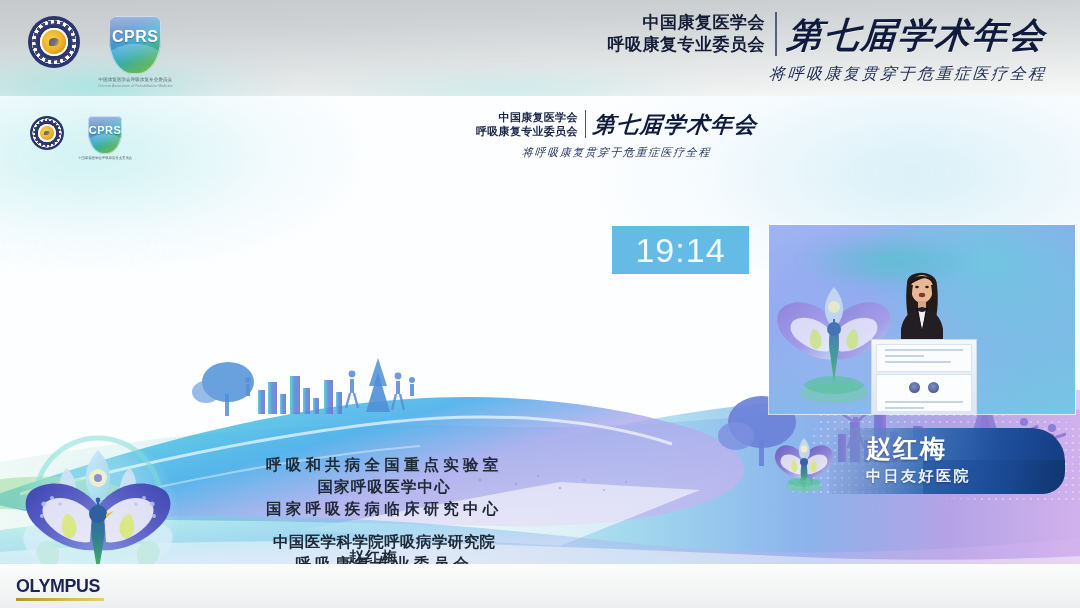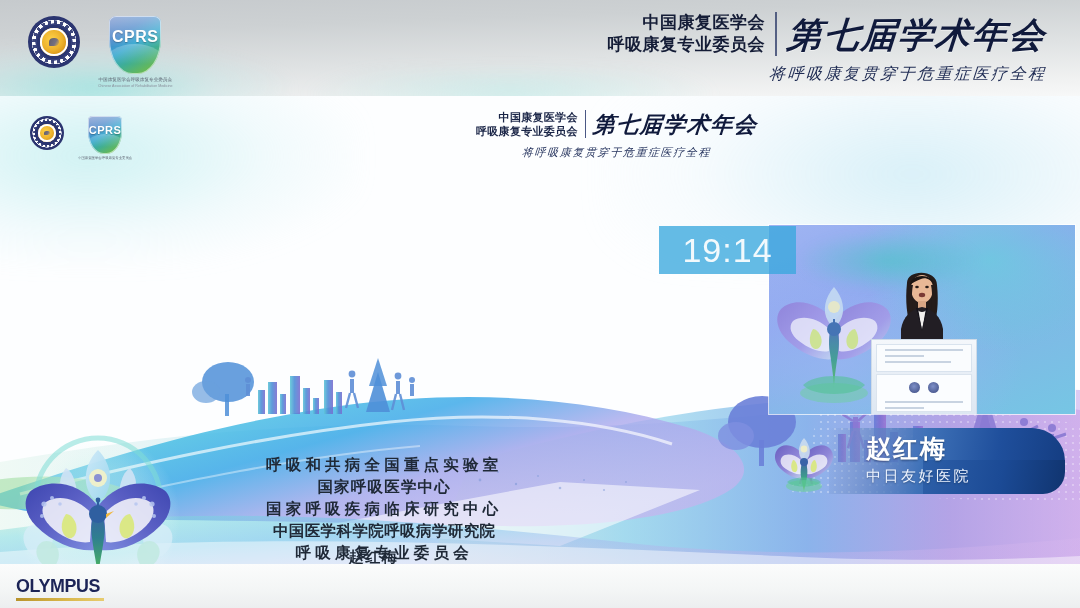--- a/index.html
+++ b/index.html
@@ -263,21 +263,21 @@
     color: #1f2937;
     font-weight: 700;
     font-size: 15.5px;
     line-height: 1.42;
     letter-spacing: .5px;
   }
   #affiliations .aff-line:nth-child(1),
   #affiliations .aff-line:nth-child(3),
   #affiliations .aff-line:nth-child(5) { letter-spacing: 4.2px; }
   #affiliations .aff-line:nth-child(2) { letter-spacing: 1.2px; }
-  #affiliations .aff-line:nth-child(4) { letter-spacing: 0.4px; }
+  #affiliations .aff-line:nth-child(4) { letter-spacing: 0.4px; margin-top: 11px; }
 
   #speaker-name-slide {
     position: absolute;
     left: 266px; top: 452px;
     width: 215px;
     text-align: center;
     color: #1f2937;
     font-weight: 700;
     font-size: 15px;
     letter-spacing: 1.5px;
@@ -358,21 +358,20 @@
 
   
   #time-badge {
     position: absolute;
     left: 612px; top: 130px;
     width: 137px; height: 48px;
     background: rgba(58,168,222,0.78);
     display: flex;
     align-items: center;
     justify-content: center;
-    margin-left: 47px;
   }
   #time-badge .tb-text {
     color: #ffffff;
     font-size: 34px;
     font-weight: 400;
     letter-spacing: 1px;
     line-height: 1;
     opacity: .92;
   }
 
@@ -409,21 +408,21 @@
     font-weight: 700;
     letter-spacing: 2px;
     line-height: 1;
     text-shadow: 0 1px 2px rgba(0,0,0,0.35);
   }
   #speaker-badge .sb-org {
     position: absolute;
     left: 93px; top: 40px;
     color: #eef4ff;
     font-size: 15px;
-    font-weight: 400;
+    font-weight: 700;
     letter-spacing: 2.5px;
     line-height: 1;
     text-shadow: 0 1px 2px rgba(0,0,0,0.3);
   }
 
   
   #bottom-band {
     position: absolute;
     left: 0; top: 564px;
     width: 1080px; height: 44px;

